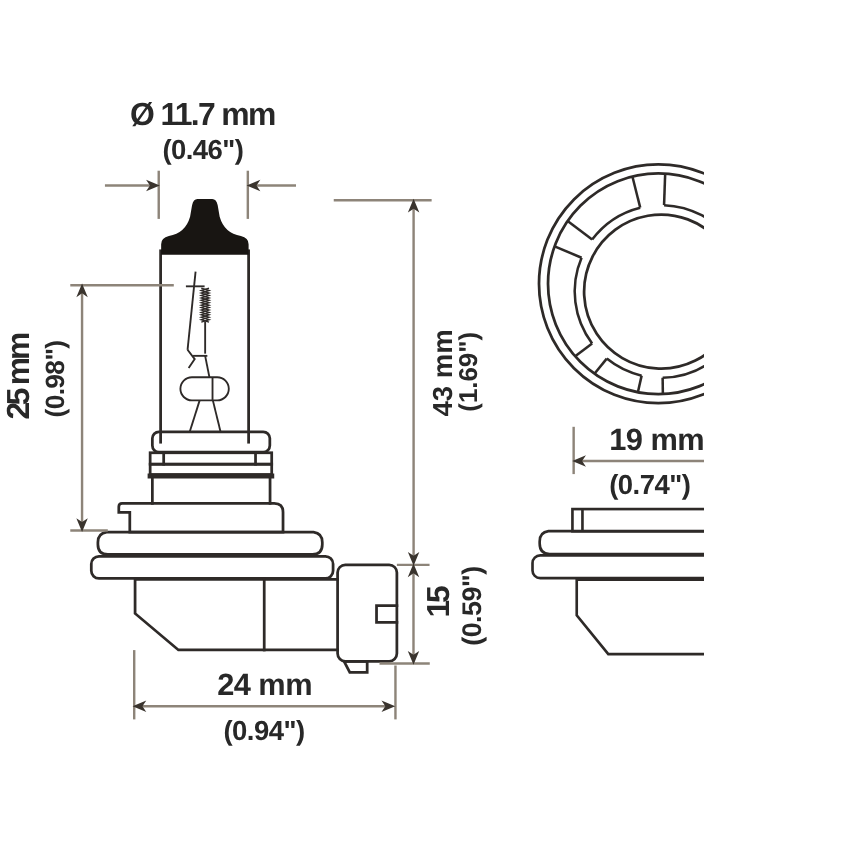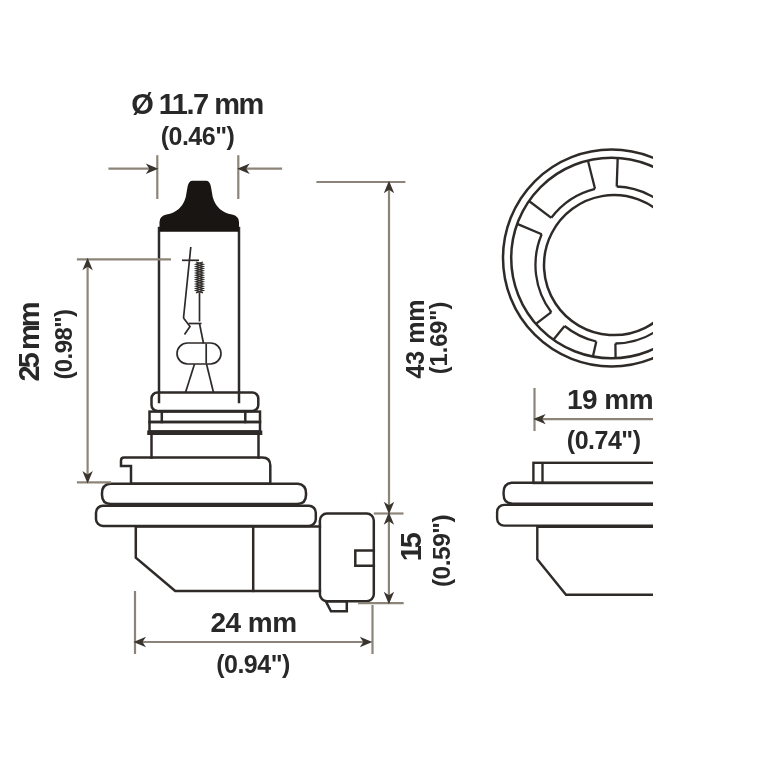--- a/index.html
+++ b/index.html
@@ -1,16 +1,16 @@
 <!DOCTYPE html>
 <html><head>
 <meta charset="utf-8">
 <style>
   html,body{margin:0;padding:0;background:#fff;}
-  .wrap{width:640px;height:771px;position:relative;overflow:hidden;background:#fff;margin-left:13px;}
+  .wrap{width:640px;height:771px;position:relative;overflow:hidden;background:#fff;}
   text{font-family:"Liberation Sans",sans-serif;font-weight:bold;fill:#282828;}
 </style>
 </head>
 <body>
 <div class="wrap">
 <svg style="filter:blur(0.45px)" width="771" height="771" viewBox="0 0 771 771">
 
   <g stroke="#2e2a28" stroke-width="2.5" fill="none" stroke-linecap="square">
 
     <line x1="146" y1="228" x2="146" y2="402"></line>

